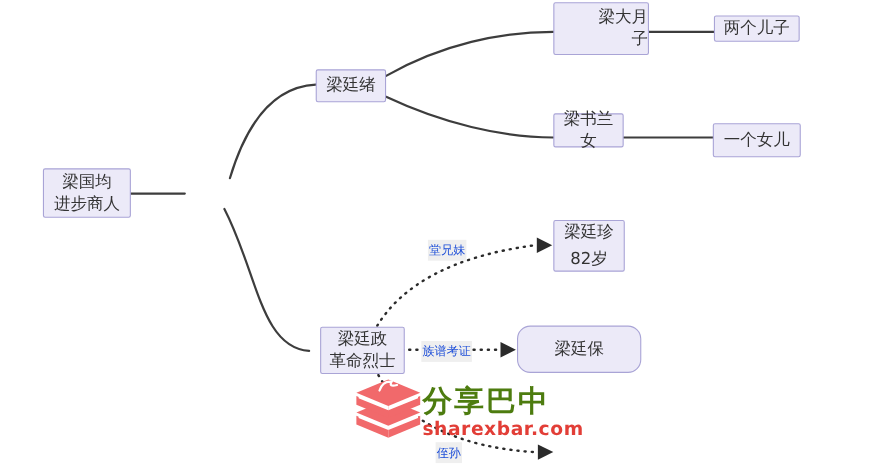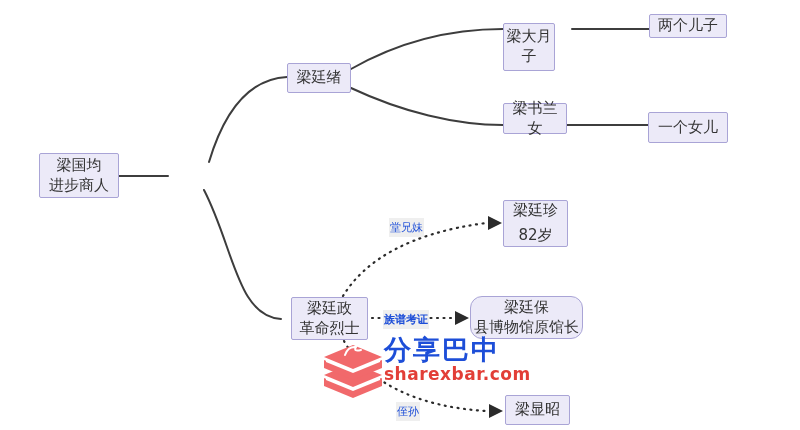--- a/index.html
+++ b/index.html
@@ -18,22 +18,22 @@
   }
   .node span{display:block;}
   .edge-label{
     position:absolute;background:#efefef;color:#1d4ed8;
     font-size:11px;line-height:19px;padding:0 1px;white-space:nowrap;
   }
   .wm{position:absolute;display:flex;align-items:flex-start;}
   .wm-logo{width:70px;height:68px;flex:0 0 auto;}
   .wm-textcol{margin-left:-4px;padding-top:2px;}
   .wm-cn{
-    font-size:27px;font-weight:900;color:#1d4ed8;
-    letter-spacing:2px;line-height:28px;white-space:nowrap;
+    font-size:27px;font-weight:900;color:#4d7c0f;
+    letter-spacing:2px;line-height:28px;white-space:nowrap;margin-top:16px;
   }
   .wm-url{
     font-size:17px;font-weight:bold;color:#e23e37;
     line-height:18px;margin-top:1px;white-space:nowrap;letter-spacing:0.5px;
   }
 </style>
 </head>
 <body>
 
 <div class="stage">
@@ -63,21 +63,21 @@
   <div class="node" style="left:39px;top:153px;width:80px;height:45px;">
     <span>梁国均</span>
     <span>进步商人</span>
   </div>
 
 
   <div class="node" style="left:287px;top:63px;width:64px;height:30px;">
     <span>梁廷绪</span>
   </div>
 
-  <div class="node" style="left:503px;top:23px;width:52px;height:48px;">
+  <div class="node" style="left:503px;top:2px;width:87px;height:48px;align-items:flex-end;">
     <span>梁大月</span>
     <span>子</span>
   </div>
 
   <div class="node" style="left:649px;top:14px;width:78px;height:24px;">
     <span>两个儿子</span>
   </div>
 
   <div class="node" style="left:503px;top:103px;width:64px;height:31px;">
     <span>梁书兰</span>
@@ -93,29 +93,25 @@
     <span>82岁</span>
   </div>
 
   <div class="node" style="left:291px;top:297px;width:77px;height:43px;">
     <span>梁廷政</span>
     <span>革命烈士</span>
   </div>
 
   <div class="node" style="left:470px;top:296px;width:113px;height:43px;border-radius:12px;">
     <span>梁廷保</span>
-    <span>县博物馆原馆长</span>
   </div>
 
-  <div class="node" style="left:505px;top:395px;width:65px;height:30px;">
-    <span>梁显昭</span>
-  </div>
 
   <div class="edge-label" style="left:389px;top:218px;">堂兄妹</div>
-  <div class="edge-label" style="left:383px;top:310px;font-weight:bold;">族谱考证</div>
+  <div class="edge-label" style="left:383px;top:310px;">族谱考证</div>
   <div class="edge-label" style="left:396px;top:402px;">侄孙</div>
 
   <div class="wm" style="left:318px;top:334px;">
     <svg class="wm-logo" viewBox="0 0 70 68">
 
       <polygon points="6,44 35,56 35,64 6,52" fill="#f1696b"></polygon>
       <polygon points="64,44 35,56 35,64 64,52" fill="#f1696b"></polygon>
       <polygon points="8,41 35,52 35,57 8,46" fill="#ffffff"></polygon>
       <polygon points="62,41 35,52 35,57 62,46" fill="#ffffff"></polygon>
       <polygon points="35,29 64,41 35,53 6,41" fill="#f1696b"></polygon>

